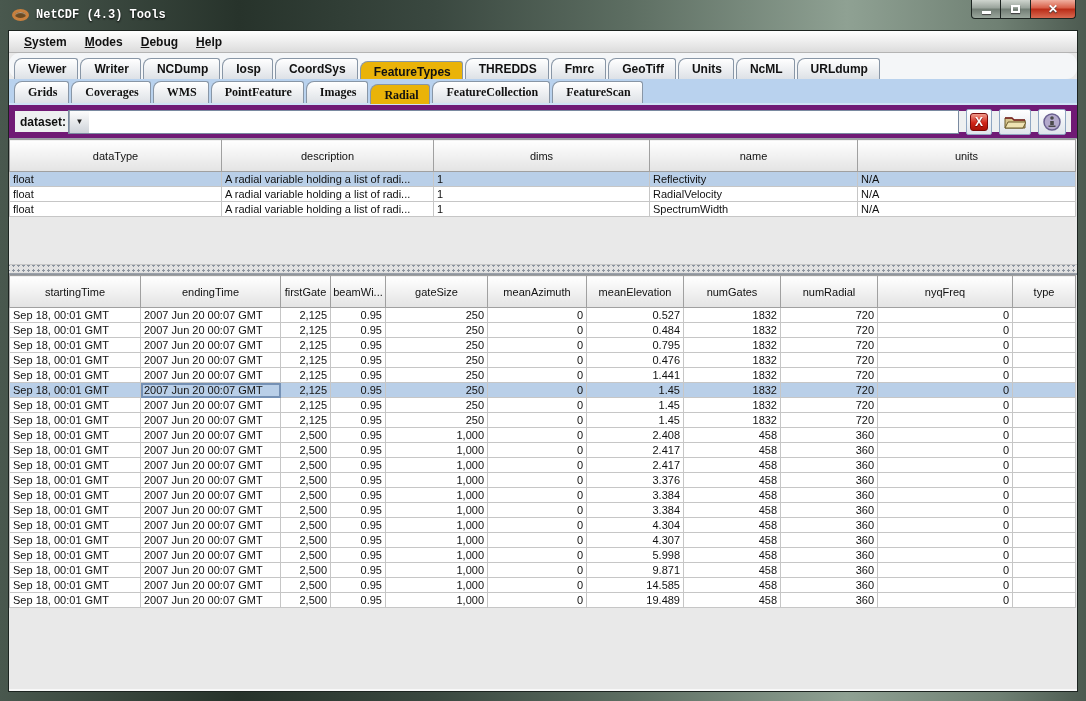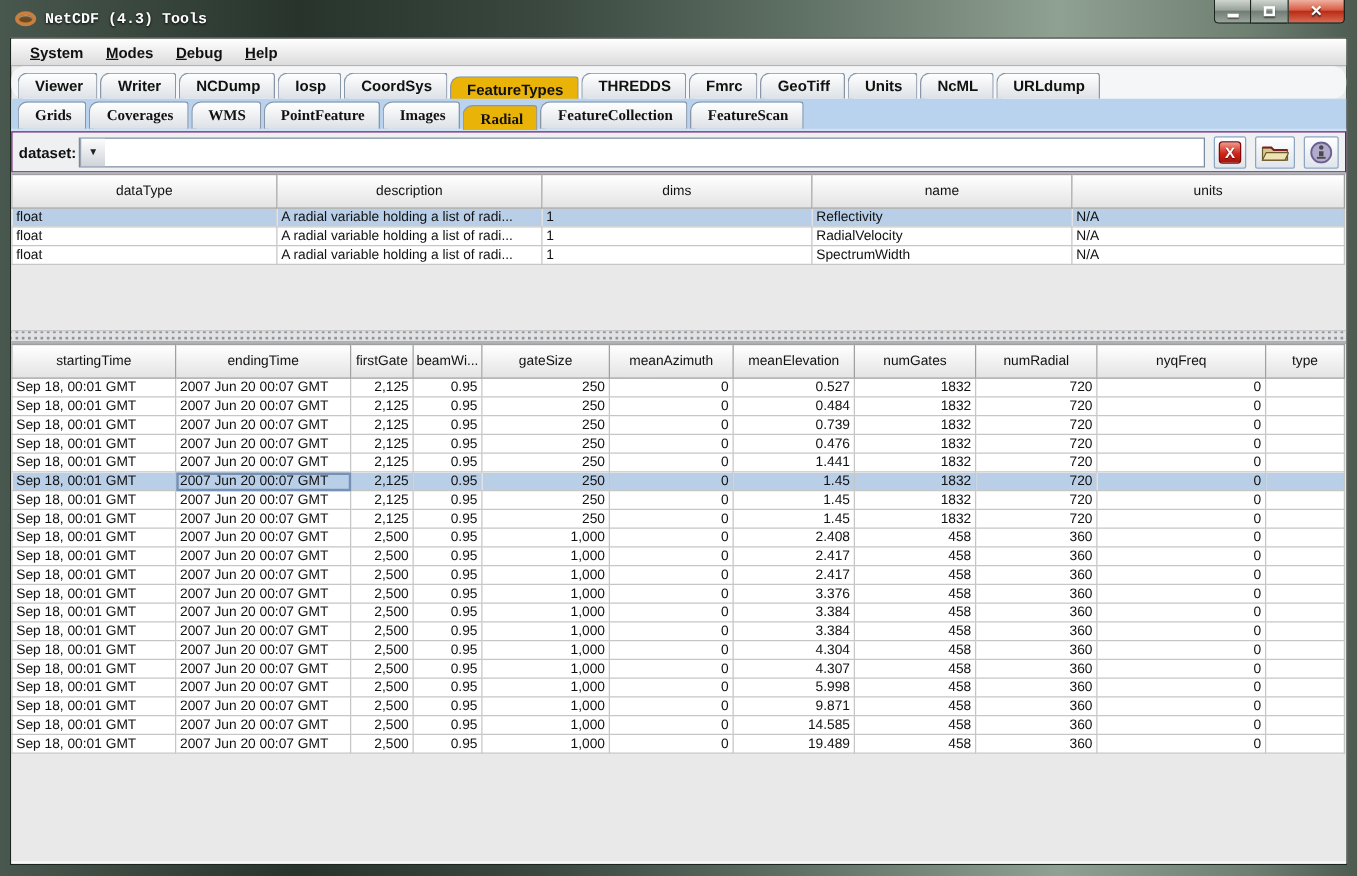--- a/index.html
+++ b/index.html
@@ -40,42 +40,42 @@
   
   .tabrow1 { height:26px; background:#f4f6f8; display:flex; align-items:flex-end; padding-left:5px;border-radius:11px; }
   .tabrow2 { height:26px; background:#b9d2ee; display:flex; align-items:flex-end; padding-left:5px;
              border-bottom:2px solid #cfe2f5;font-family:Liberation Serif, serif; }
   .tab { font-size:12px; font-weight:bold; color:#111; padding:3px 11px 3px 13px; margin-right:2px;
          background:linear-gradient(#ffffff,#dde1e6); border:1px solid #8896a6; border-bottom:none;
          border-radius:8px 3px 0 0; white-space:nowrap; }
   .tab.selected { background:#eab308; padding-bottom:1px; margin-bottom:-1px; }
 
   
-  .datasetbar { height:33px; background:#eef0f1; border:1px solid #701a75; display:flex; align-items:center; padding:0 5px; }
+  .datasetbar { height:33px; background:#eef0f1; border:6px solid #701a75; display:flex; align-items:center; padding:0 5px; }
   .ds-label { font-size:12px; font-weight:bold; color:#111; margin-right:2px; }
   .combo { flex:1; height:24px; background:#fff; border:1px solid #7a8aa0; display:flex; align-items:center; }
   .combo-text { flex:1; font-size:12px; font-weight:bold; color:#111; padding-left:4px; white-space:nowrap; overflow:hidden; }
   .combo-arrow { width:20px; height:22px; background:linear-gradient(#fdfdfd,#cfd4da); border-left:1px solid #9aa4b0;
                  display:flex; align-items:center; justify-content:center; font-size:8px; color:#222; }
   .toolbtn { height:26px; margin-left:7px; border:1px solid #8fa6c2; background:linear-gradient(#ffffff,#dfe5ec);
              display:flex; align-items:center; justify-content:center; border-radius:2px; }
   .btn-clear { width:26px; }
   .clear-box { width:18px; height:18px; border:1px solid #7a0b0b; border-radius:3px;
                background:linear-gradient(#f09a8a 0%,#d1261a 55%,#a81208 100%);
                color:#fff; font-size:12px; font-weight:bold; line-height:17px; text-align:center;
                text-shadow:0 1px 1px #5c0000; }
   .btn-open { width:32px; }
   .btn-info { width:28px; }
 
   
   .tableregion { background:#e9e9e9; border-top:1px solid #9aa0a8; overflow:hidden; }
   .upper-region { height:126px; }
   .lower-region { flex:1; border-top:1px solid #8e949c; }
   table { border-collapse:collapse; table-layout:fixed; background:#fff; }
-  th { height:27px; font-size:11px; font-weight:normal; color:#111; text-align:center;
+  th { height:32px; font-size:11px; font-weight:normal; color:#111; text-align:center;
        background:linear-gradient(#ffffff,#e3e3e3); border:1px solid #a0a0a0; overflow:hidden; white-space:nowrap; }
   td { height:15px; font-size:11px; color:#111; padding:0 3px; border:1px solid #c6c6c6;
        overflow:hidden; white-space:nowrap; }
   tr.selected td { background:#b9cfe8; }
   td.focused { outline:2px solid #7591b5; outline-offset:-2px; }
   td.a-l { text-align:left; } td.a-r { text-align:right; }
 
   
   .divider { height:10px; background:#e2e2e2;
              background-image:radial-gradient(#8b939e 1px, transparent 1.2px);
@@ -267,21 +267,21 @@
               <td class="a-r">0</td>
               <td class="a-r"></td>
             </tr>
             <tr>
               <td class="a-l">Sep 18, 00:01 GMT</td>
               <td class="a-l">2007 Jun 20 00:07 GMT</td>
               <td class="a-r">2,125</td>
               <td class="a-r">0.95</td>
               <td class="a-r">250</td>
               <td class="a-r">0</td>
-              <td class="a-r">0.739</td>
+              <td class="a-r">0.795</td>
               <td class="a-r">1832</td>
               <td class="a-r">720</td>
               <td class="a-r">0</td>
               <td class="a-r"></td>
             </tr>
             <tr>
               <td class="a-l">Sep 18, 00:01 GMT</td>
               <td class="a-l">2007 Jun 20 00:07 GMT</td>
               <td class="a-r">2,125</td>
               <td class="a-r">0.95</td>

